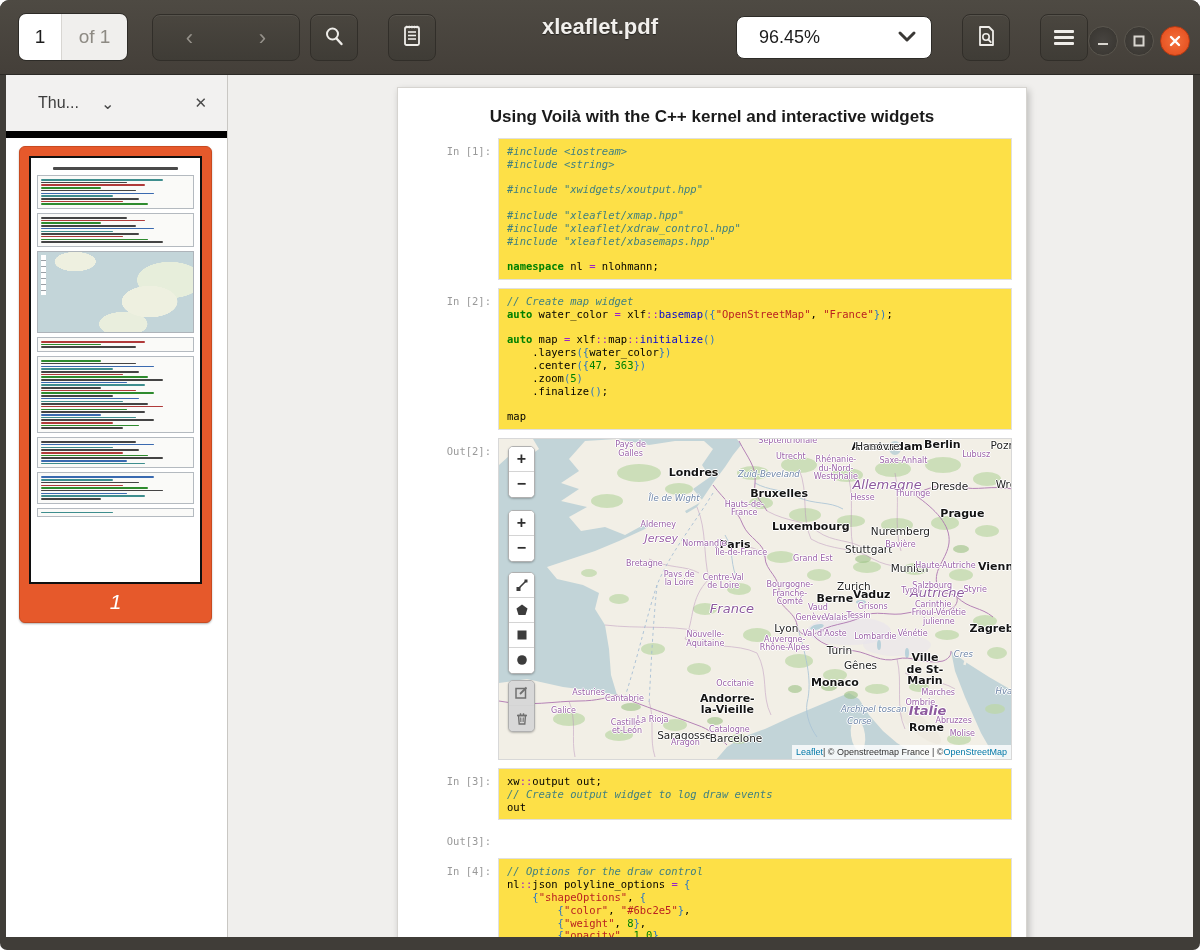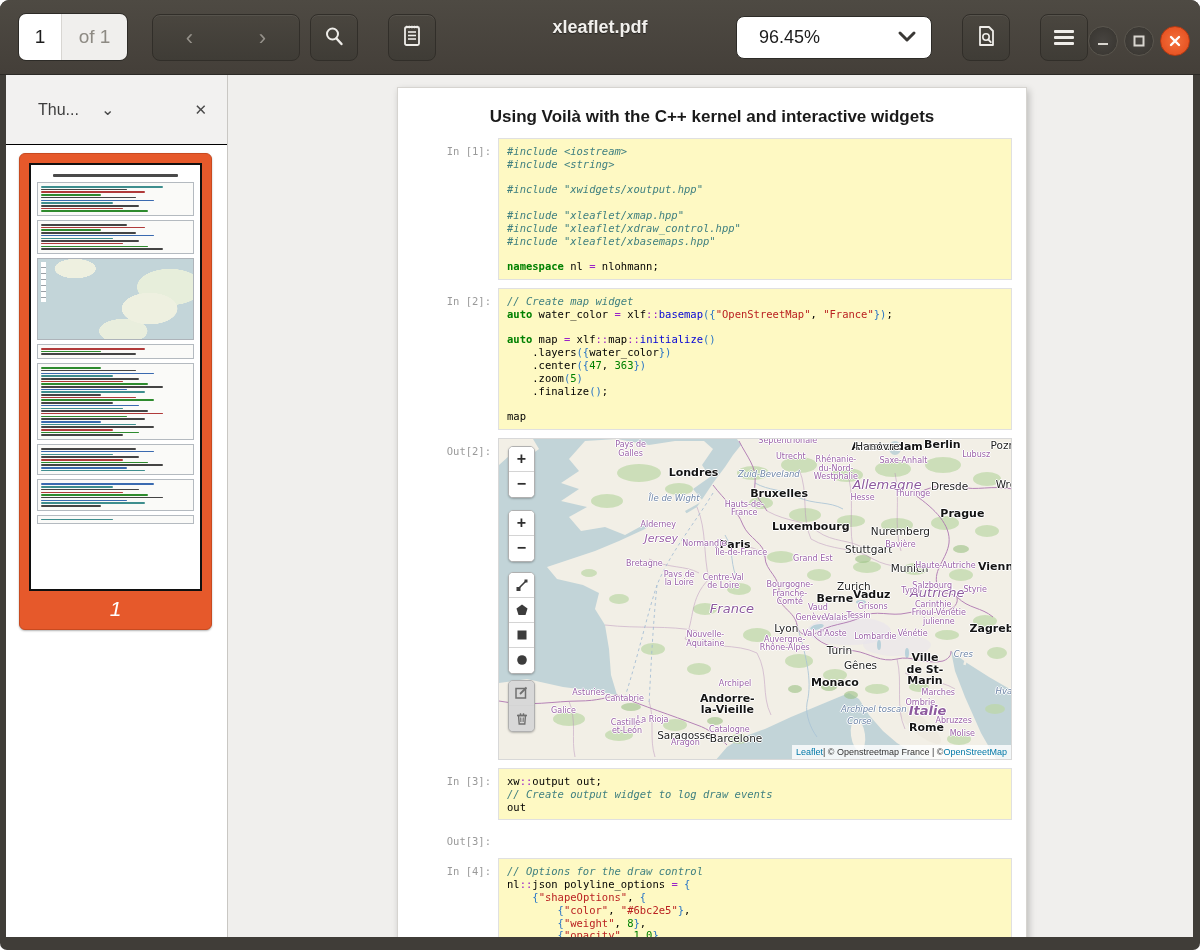--- a/index.html
+++ b/index.html
@@ -14,37 +14,37 @@
     box-shadow:inset 0 1px 0 rgba(255,255,255,.07); display:flex; align-items:center; justify-content:center; }
   .pagebox { position:absolute; top:13px; left:18px; width:110px; height:48px; border-radius:8px;
     border:1px solid #2d2b27; overflow:hidden; display:flex; box-shadow:inset 0 1px 2px rgba(0,0,0,.2); }
   .pagebox .cur { width:42px; background:#ffffff; color:#1c1c1c; font-size:19px; display:flex; align-items:center; justify-content:center; }
   .pagebox .tot { flex:1; background:#f0efed; color:#8d8a83; font-size:19px; display:flex; align-items:center; justify-content:center; border-left:1px solid #d8d6d2; }
   .navgroup { left:152px; width:148px; }
   .navgroup span { width:74px; text-align:center; font-size:22px; color:#95918a; }
   .sq { width:48px; }
   .btn-search { left:310px; } .btn-notes { left:388px; }
   .title { position:absolute; top:0; height:54px; left:470px; width:260px; display:flex; align-items:center; justify-content:center;
-    color:#f2f0ed; font-size:18px; font-weight:bold; text-shadow:0 1px 1px rgba(0,0,0,.5); }
+    color:#f2f0ed; font-size:22px; font-weight:bold; text-shadow:0 1px 1px rgba(0,0,0,.5); }
   .zoombox { position:absolute; top:16px; left:736px; width:196px; height:43px; background:#ffffff; border-radius:8px;
     border:1px solid #2d2b27; display:flex; align-items:center; padding:0 14px 0 22px; }
   .zoombox .zval { flex:1; font-size:18px; color:#1c1c1c; }
   .zoombox svg { flex:none; }
   .btn-annot { left:962px; } .btn-menu { left:1040px; }
   .menu-icon div { width:20px; height:3px; background:#efede9; margin:3px 0; border-radius:1px; }
   .winbtn { position:absolute; top:26px; width:30px; height:30px; border-radius:50%; display:flex; align-items:center; justify-content:center;
     background:radial-gradient(#474440,#37342f); border:1px solid #5a564e; color:#d9d6d0; }
   .winbtn.close { background:radial-gradient(#f4703c,#e2491a); border-color:#b53a12; color:#fff; }
 
   
   .content { position:absolute; top:75px; left:6px; right:7px; bottom:13px; background:#f0efed; display:flex; overflow:hidden; }
 
   
   .sidebar { width:222px; background:#ffffff; border-right:1px solid #c9c7c3; display:flex; flex-direction:column; flex:none; }
-  .sb-head { height:70px; background:#f2f1f0; border-bottom:1px solid #000000; display:flex; align-items:center; flex:none; }
+  .sb-head { height:63px; background:#f2f1f0; border-bottom:7px solid #000000; display:flex; align-items:center; flex:none; }
   .sb-title { margin-left:32px; font-size:16px; color:#3c3c3c; }
   .sb-chev { margin-left:22px; color:#4a4a4a; }
   .sb-close { margin-left:auto; margin-right:20px; color:#4a4a4a; font-size:15px; }
   .thumb { margin:8px 0 0 13px; width:193px; height:477px; background:#e6592b; border:1px solid #c84a20; border-radius:6px;
     box-shadow:0 1px 2px rgba(0,0,0,.3); position:relative; }
   .thumb-page { position:absolute; left:9px; top:9px; width:173px; height:428px; background:#ffffff; border:2px solid #101010; overflow:hidden; padding:3px 6px; }
   .thumb-num { position:absolute; left:0; right:0; top:443px; text-align:center; color:#ffffff; font-style:italic; font-size:21px; }
   .t-title { height:3px; width:80%; margin:6px auto 5px auto; background:#4a4a4a; border-radius:1px; }
   .t-cell { border:1px solid #b4bac0; background:#fafaf8; padding:2px 3px; margin-bottom:4px; }
   .t-cell .bar { height:1.6px; margin:1.1px 0; border-radius:1px; }
@@ -59,21 +59,21 @@
     background:repeating-linear-gradient(#ffffff 0 5px, #9aa0a6 5px 6px); }
 
   
   .viewer { flex:1; overflow:hidden; position:relative; }
   .page { position:absolute; left:169px; top:12px; width:630px; height:980px; background:#ffffff;
     border:1px solid #d6d4d0; box-shadow:2px 3px 7px rgba(0,0,0,.22); padding-top:19px; }
   .nb-title { text-align:center; font-size:17px; font-weight:600; color:#1a1a1a; margin-bottom:11px; }
   .row { display:flex; margin-bottom:8px; }
   .prompt { width:100px; flex:none; text-align:right; padding:7px 7px 0 0;
     font-family:"DejaVu Sans Mono",monospace; font-size:10.5px; color:#9a9a9a; }
-  .codebox { width:514px; flex:none; background:#fef9c3; border:1px solid #e0e0e0; padding:6px 8px;
+  .codebox { width:514px; flex:none; background:#fde047; border:1px solid #e0e0e0; padding:6px 8px;
     font-family:"DejaVu Sans Mono",monospace; font-size:10.5px; line-height:12.8px; color:#000; white-space:pre; }
   .tk-c { color:#408080; font-style:italic; }
   .tk-k { color:#008000; font-weight:bold; }
   .tk-s { color:#BA2121; }
   .tk-n { color:#008000; }
   .tk-o { color:#9a23c8; }
   .tk-f { color:#0000D6; }
   .tk-b { color:#2a76c6; }
 
   
@@ -484,21 +484,21 @@
                 <span class="ml-r" style="left: 70.2%; top: 55.4%;">Tessin</span>
                 <span class="ml-r" style="left: 63.6%; top: 61%;">Val d'Aoste</span>
                 <span class="ml-r" style="left: 73.5%; top: 61.9%;">Lombardie</span>
                 <span class="ml-r" style="left: 80.8%; top: 61%;">Vénétie</span>
                 <span class="ml-r" style="left: 85.9%; top: 55.8%;">Frioul-Vénétie
 julienne</span>
                 <span class="ml-r" style="left: 40.3%; top: 62.6%;">Nouvelle-
 Aquitaine</span>
                 <span class="ml-r" style="left: 55.8%; top: 64%;">Auvergne-
 Rhône-Alpes</span>
-                <span class="ml-r" style="left: 46.1%; top: 76.5%;">Archipel</span>
+                <span class="ml-r" style="left: 46.1%; top: 76.5%;">Occitanie</span>
                 <span class="ml-r" style="left: 17.5%; top: 79.3%;">Asturies</span>
                 <span class="ml-r" style="left: 24.5%; top: 81.2%;">Cantabrie</span>
                 <span class="ml-r" style="left: 12.6%; top: 84.9%;">Galice</span>
                 <span class="ml-r" style="left: 30%; top: 87.7%;">La Rioja</span>
                 <span class="ml-r" style="left: 25%; top: 90%;">Castille-
 et-León</span>
                 <span class="ml-r" style="left: 36.4%; top: 95.1%;">Aragon</span>
                 <span class="ml-r" style="left: 45%; top: 91.1%;">Catalogne</span>
                 <span class="ml-r" style="left: 85.8%; top: 79.3%;">Marches</span>
                 <span class="ml-r" style="left: 82.3%; top: 82.4%;">Ombrie</span>

